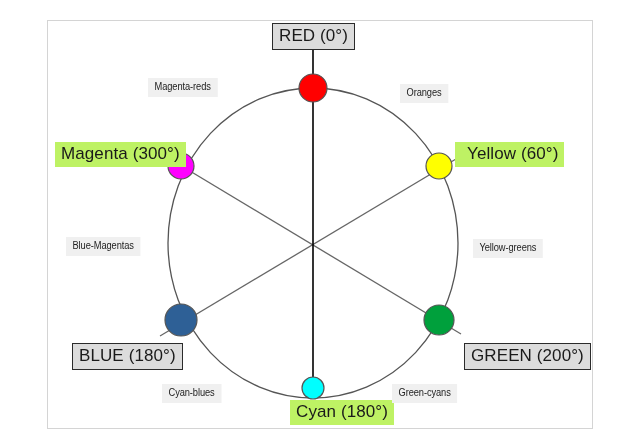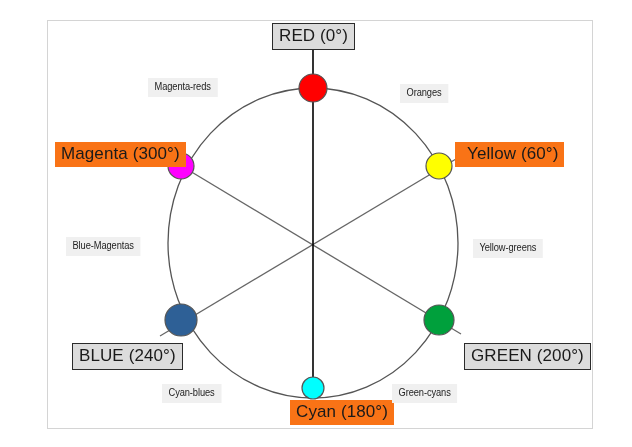--- a/index.html
+++ b/index.html
@@ -34,21 +34,21 @@
     height: 447px;
   }
   .label {
     position: absolute;
     white-space: nowrap;
     color: #1a1a1a;
     line-height: 1.15;
     box-sizing: border-box;
   }
   .label-primary {
-    background: #f97316;
+    background: #bef264;
     font-size: 17px;
     padding: 2px 6px 3px 6px;
     letter-spacing: 0.1px;
   }
   .label-primary.boxed {
     border: 1.5px solid #2b2b2b;
     background: #dcdcdc;
   }
   .label-secondary {
     background: #f0f0f0;
@@ -87,21 +87,21 @@
   </svg>
 
   <div class="label label-primary boxed" style="left:272px; top:23px;">RED (0°)</div>
 
   <div class="label label-primary" style="left:455px; top:142px;padding-left:12px;">Yellow (60°)</div>
 
   <div class="label label-primary boxed" style="left:464px; top:343px;">GREEN (200°)</div>
 
   <div class="label label-primary" style="left:258px; top:400px;margin-left:32px;">Cyan (180°)</div>
 
-  <div class="label label-primary boxed" style="left:72px; top:343px;">BLUE (240°)</div>
+  <div class="label label-primary boxed" style="left:72px; top:343px;">BLUE (180°)</div>
 
   <div class="label label-primary" style="left:55px; top:142px;">Magenta (300°)</div>
 
   <div class="label label-secondary" style="left:148px; top:78px;">Magenta-reds</div>
 
   <div class="label label-secondary" style="left:400px; top:84px;">Oranges</div>
 
   <div class="label label-secondary" style="left:473px; top:239px;">Yellow-greens</div>
 
   <div class="label label-secondary" style="left:392px; top:384px;">Green-cyans</div>

